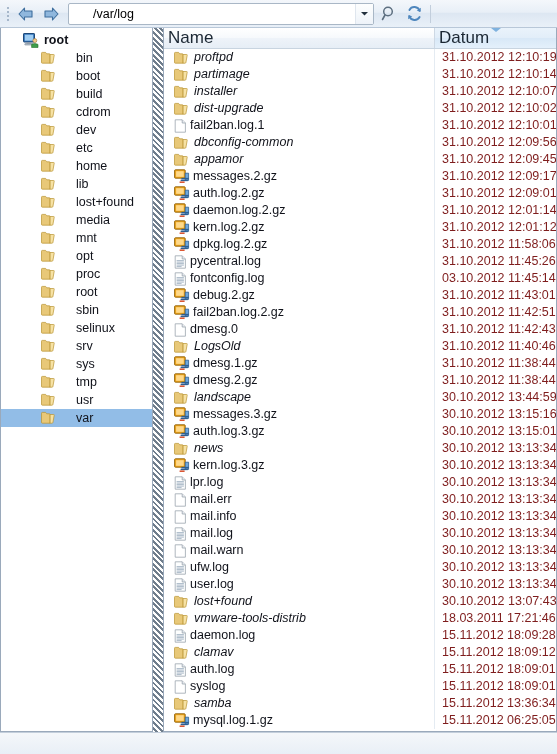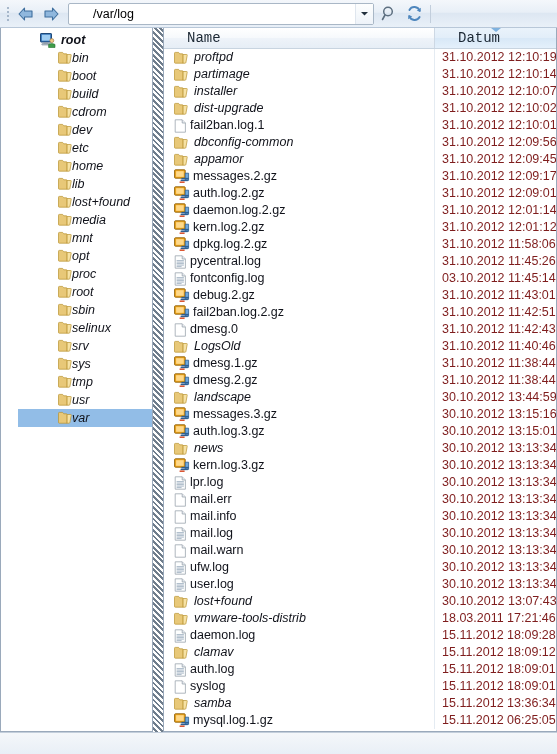--- a/index.html
+++ b/index.html
@@ -33,48 +33,48 @@
             background:linear-gradient(#fdfefe,#eef3f9);}
   .tbicon{width:24px;height:24px;display:flex;align-items:center;justify-content:center;
           cursor:pointer;margin-left:1px;}
   .tbsep{width:1px;height:18px;background:#c2cedc;margin:0 4px;}
   .tbrest{flex:0 0 120px;height:22px;}
 
   
   .split{flex:1 1 auto;display:flex;min-height:0;}
   .tree{flex:0 0 152px;background:#ffffff;border:1px solid #9aa9bb;border-top:0;
         border-right:0;overflow:hidden;position:relative;box-sizing:border-box;}
-  .treeinner{padding:3px 0 0 17px;font-style:italic;}
+  .treeinner{padding:3px 0 0 0;}
   .splitter{flex:0 0 10px;position:relative;
             background:repeating-linear-gradient(
               45deg,#ffffff 0 2px,#6f7d8c 2px 4px);
             border-left:1px solid #9aa9bb;border-right:1px solid #9aa9bb;
             cursor:col-resize;}
   .listpane{flex:1 1 auto;background:#ffffff;border:1px solid #9aa9bb;border-top:0;
             border-left:0;display:flex;flex-direction:column;min-width:0;
             box-sizing:border-box;overflow:hidden;}
 
   
   .trow{height:18px;display:flex;align-items:center;padding-left:20px;
         white-space:nowrap;cursor:default;}
   .trow.root{padding-left:22px;font-weight:bold;}
   .trow.child{padding-left:40px;}
   .trow.sel{background:#92bde7;}
-  .trow .tlabel{margin-left:0;font-size:12.5px;line-height:18px;color:#10121a;}
+  .trow .tlabel{margin-left:21px;font-size:12.5px;line-height:18px;color:#10121a;}
   .trow.root .tlabel{margin-left:5px;}
 
   
   .ico{flex:0 0 auto;display:inline-block;line-height:0;}
 
   
   .lhead{height:21px;flex:0 0 21px;display:flex;position:relative;
          background:linear-gradient(#ffffff 0%,#f6f9fc 50%,#eef3f9 52%,#e6eef6 100%);
          border-bottom:1px solid #c8d4e0;box-sizing:border-box;}
-  .hcell{display:flex;align-items:center;padding-left:23px;font-size:14px;
-         color:#1b2733;position:relative;box-sizing:border-box;cursor:pointer;font-family:Liberation Mono, monospace;}
+  .hcell{display:flex;align-items:center;padding-left:4px;font-size:17px;
+         color:#1b2733;position:relative;box-sizing:border-box;cursor:pointer;}
   .hcell.name{flex:0 0 270px;}
   .hcell.datum{flex:1 1 auto;border-left:1px solid #cdd8e4;
                background:linear-gradient(#eaf3fb 0%,#e2eef9 50%,#d8e8f7 52%,#e4f0fb 100%);text-align:right;}
   .sortmark{position:absolute;top:0px;left:50%;transform:translateX(-50%);
             width:0;height:0;border-left:5px solid transparent;
             border-right:5px solid transparent;border-top:4px solid #7fb2df;}
 
   
   .lbody{flex:1 1 auto;overflow:hidden;position:relative;}
   .frow{height:17px;display:flex;align-items:center;white-space:nowrap;cursor:default;}

